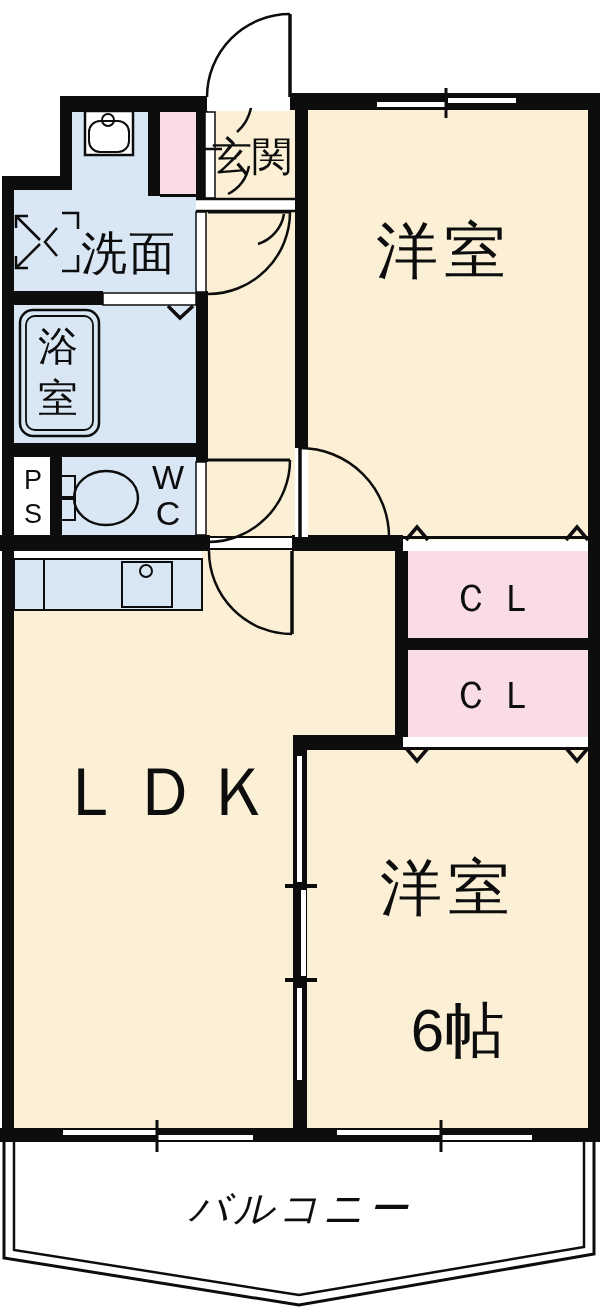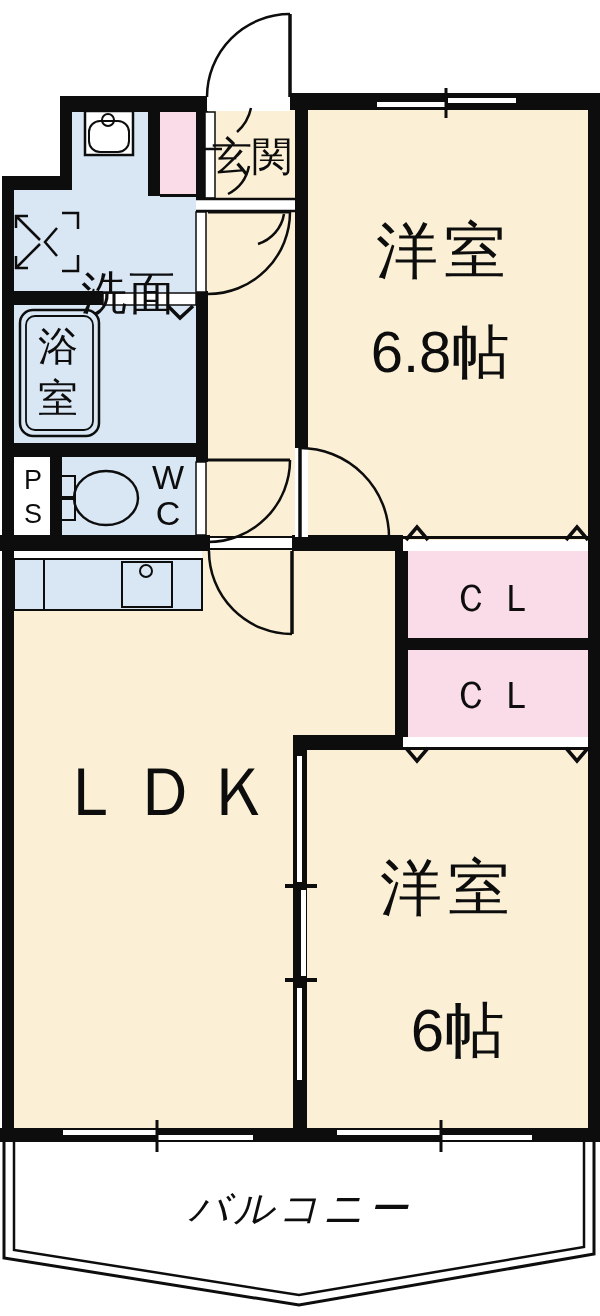--- a/index.html
+++ b/index.html
@@ -175,33 +175,32 @@
   </g>
 
   <g>
     <path class="ln" stroke-width="3" fill="#ffffff" d="M4,1142 L4,1258 L299,1305 L594,1254 L594,1142"></path>
     <path class="ln" stroke-width="2.5" d="M14,1142 L14,1250 L299,1295 L584,1247 L584,1142"></path>
   </g>
 </svg>
 
   <div class="lbl" style="left:210px;top:133px;width:84px;height:46px;line-height:46px;font-size:40px;">玄関</div>
 
-  <div class="lbl" style="left:73px;top:227px;width:112px;height:52px;line-height:52px;font-size:46px;letter-spacing:2px;margin-top:40px;">洗面</div>
+  <div class="lbl" style="left:73px;top:227px;width:112px;height:52px;line-height:52px;font-size:46px;letter-spacing:2px;">洗面</div>
 
   <div class="lbl" style="left:36px;top:322px;width:44px;height:48px;line-height:48px;font-size:40px;">浴</div>
   <div class="lbl" style="left:36px;top:374px;width:44px;height:48px;line-height:48px;font-size:40px;">室</div>
 
   <div class="lbl" style="left:150px;top:458px;width:36px;height:38px;line-height:38px;font-size:34px;">W</div>
   <div class="lbl" style="left:150px;top:494px;width:36px;height:38px;line-height:38px;font-size:34px;">C</div>
 
   <div class="lbl" style="left:19px;top:463px;width:28px;height:34px;line-height:34px;font-size:27px;">P</div>
   <div class="lbl" style="left:19px;top:497px;width:28px;height:34px;line-height:34px;font-size:27px;">S</div>
 
   <div class="lbl" style="left:348px;top:214px;width:192px;height:74px;line-height:74px;font-size:62px;letter-spacing:6px;">洋室</div>
-  <div class="lbl" style="left:340px;top:314px;width:200px;height:76px;line-height:76px;font-size:58px;">6.8帖</div>
 
   <div class="lbl" style="left:428px;top:572px;width:140px;height:52px;line-height:52px;font-size:38px;letter-spacing:8px;">ＣＬ</div>
   <div class="lbl" style="left:428px;top:669px;width:140px;height:52px;line-height:52px;font-size:38px;letter-spacing:8px;">ＣＬ</div>
 
   <div class="lbl" style="left:58px;top:760px;width:192px;height:62px;line-height:62px;font-size:68px;letter-spacing:6px;">ＬＤＫ</div>
 
   <div class="lbl" style="left:352px;top:850px;width:192px;height:76px;line-height:76px;font-size:62px;letter-spacing:6px;">洋室</div>
   <div class="lbl" style="left:375px;top:944px;width:165px;height:80px;line-height:80px;font-size:60px;margin-top:47px;">6帖</div>
 
   <div class="lbl" style="left:128px;top:1180px;width:344px;height:56px;line-height:56px;font-size:40px;font-style:italic;letter-spacing:4px;">バルコニー</div>

